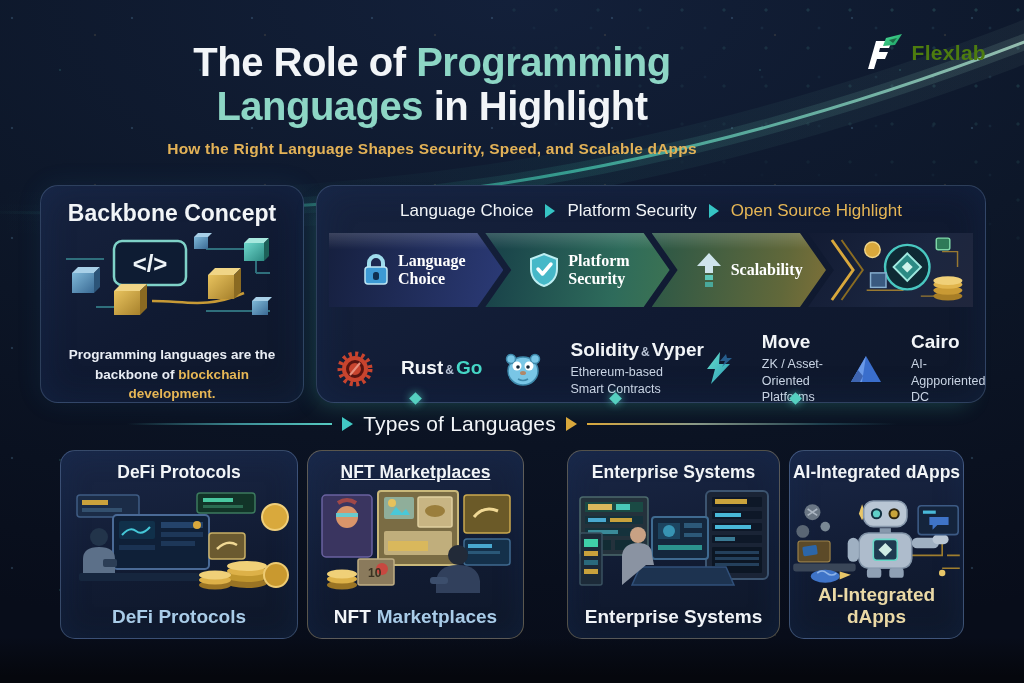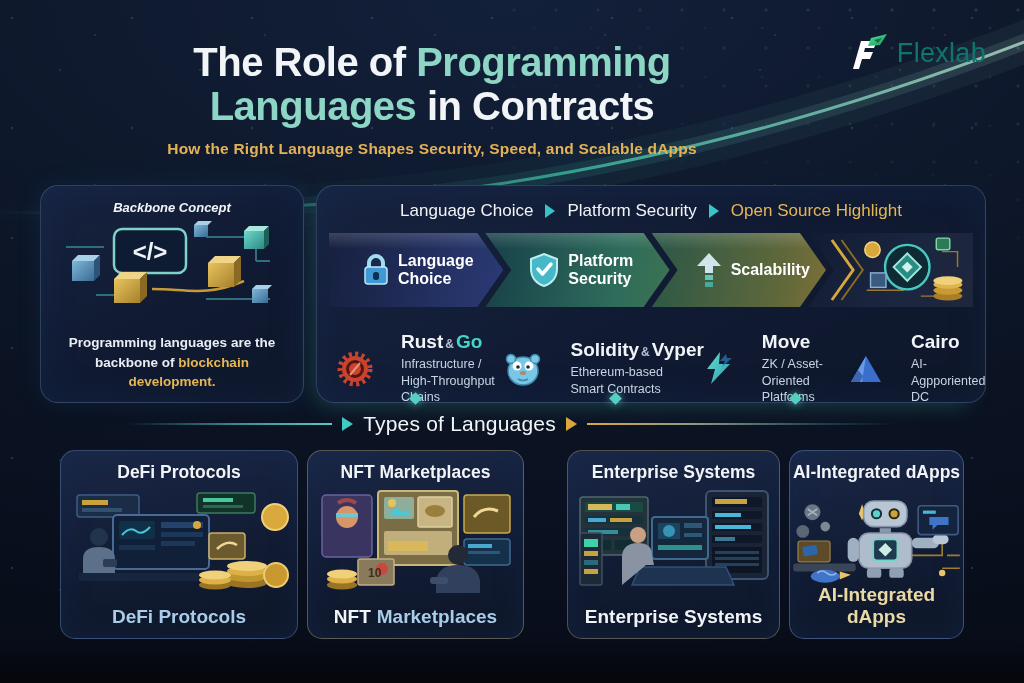--- a/index.html
+++ b/index.html
@@ -24,45 +24,45 @@
       radial-gradient(circle at 30px 28px, rgba(110,200,220,.35) 1px, transparent 1.8px);
     background-size:42px 38px, 57px 49px;
     mask-image:linear-gradient(200deg, rgba(0,0,0,.9), transparent 75%);
     -webkit-mask-image:linear-gradient(200deg, rgba(0,0,0,.9), transparent 75%);
   }
   svg{display:block}
   .swoosh{position:absolute;top:0;left:0;pointer-events:none}
 
   
   .logo{position:absolute;top:33px;right:38px;display:flex;align-items:center;gap:10px;}
-  .logo-text{font-size:27px;font-weight:normal;letter-spacing:.3px;color:#0f766e;}
+  .logo-text{font-size:21px;font-weight:bold;letter-spacing:.3px;color:#4d7c0f;}
   .title-block{position:absolute;left:112px;top:40px;width:640px;text-align:center;}
   .title{font-size:40px;line-height:1.1;font-weight:bold;letter-spacing:-.5px;}
   .title .teal{color:#8dd6c5;}
   .subtitle{margin-top:12px;font-size:15.5px;font-weight:bold;color:#e3b257;letter-spacing:.2px;}
 
   
   .panel{
     position:absolute;border-radius:18px;
     background:linear-gradient(150deg,#17233f 0%, #101a32 55%, #0e1729 100%);
     border:1px solid rgba(125,165,215,.28);
     box-shadow:0 0 26px rgba(50,130,190,.10), inset 0 0 34px rgba(25,55,105,.28);
   }
   .backbone{left:40px;top:185px;width:262px;height:216px;text-align:center;}
-  .backbone-title{font-size:13px;font-weight:bold;margin-top:14px;font-style:italic;}
+  .backbone-title{font-size:23px;font-weight:bold;margin-top:14px;}
   .backbone-caption{font-size:13.5px;font-weight:bold;line-height:1.45;color:#e9edf4;padding:0 18px;margin-top:12px;}
   .backbone-caption .gold{color:#e6b655;}
 
   .flow{left:316px;top:185px;width:668px;height:216px;
     box-shadow:-8px 10px 22px -10px rgba(80,220,190,.28), inset 0 0 34px rgba(25,55,105,.28);}
   .flow-header{display:flex;align-items:center;justify-content:center;gap:12px;margin-top:15px;font-size:17px;font-weight:normal;}
   .flow-header .gold{color:#e6b655;}
   .tri{width:0;height:0;border-left:10px solid #36c4c4;border-top:7px solid transparent;border-bottom:7px solid transparent;}
 
-  .chevrons{position:relative;margin:12px 12px 0 12px;height:84px;display:flex;}
+  .chevrons{position:relative;margin:12px 12px 0 12px;height:84px;display:flex;font-family:Liberation Serif, serif;}
   .chev{
     height:74px;position:relative;display:flex;align-items:center;gap:9px;
     padding-left:34px;box-sizing:border-box;color:#fff;font-weight:bold;font-size:16px;line-height:1.12;
   }
   .chev .lbl div{white-space:nowrap;}
   .chev1{width:175px;background:linear-gradient(180deg,rgba(255,255,255,.16),rgba(255,255,255,0) 22%),linear-gradient(100deg,#16203f,#2b3a76);
     clip-path:polygon(0 0, calc(100% - 26px) 0, 100% 50%, calc(100% - 26px) 100%, 0 100%);}
   .chev2{width:185px;margin-left:-18px;background:linear-gradient(180deg,rgba(255,255,255,.16),rgba(255,255,255,0) 22%),linear-gradient(100deg,#173f48,#2e6b5b 70%,#3d7352);
     clip-path:polygon(0 0, calc(100% - 26px) 0, 100% 50%, calc(100% - 26px) 100%, 0 100%, 26px 50%);padding-left:44px;}
   .chev3{width:175px;margin-left:-18px;background:linear-gradient(180deg,rgba(255,255,255,.16),rgba(255,255,255,0) 22%),linear-gradient(100deg,#2a5747,#61683a 75%,#7d7038);
@@ -88,21 +88,21 @@
   .banner-label{font-size:21px;font-weight:normal;letter-spacing:.2px;}
   .banner-tri-gold{width:0;height:0;border-left:11px solid #d9a83c;border-top:7px solid transparent;border-bottom:7px solid transparent;}
   .banner-line-r{width:310px;height:2px;background:linear-gradient(90deg,#d9a83c,#8a9a88 35%,rgba(70,150,160,.35) 75%,rgba(70,150,160,0));}
 
   
   .cards{position:absolute;top:450px;left:60px;width:904px;display:flex;gap:9px;}
   .card{height:187px;border-radius:15px;position:relative;text-align:center;overflow:hidden;
     background:linear-gradient(170deg,#1a2746 0%,#111b32 60%,#0e1728 100%);
     box-shadow:inset 0 0 28px rgba(20,45,90,.35);}
   .card.c1{flex:0 0 236px;border:1px solid rgba(128,165,220,.35);}
-  .card.c2{flex:0 0 215px;border:1px solid rgba(195,175,125,.42);}
+  .card.c2{flex:0 0 215px;border:1px solid rgba(195,175,125,.42);text-decoration:underline;}
   .card.c3{flex:0 0 211px;border:1px solid rgba(195,175,125,.38);margin-left:34px;}
   .card.c4{flex:1;border:1px solid rgba(128,165,220,.40);}
   .card-title{font-size:17.5px;font-weight:bold;margin-top:11px;}
   .card-art{position:absolute;left:0;right:0;top:38px;height:108px;display:flex;align-items:flex-start;justify-content:center;}
   .card-label{position:absolute;left:0;right:0;bottom:10px;font-size:19px;font-weight:bold;}
   .c1 .la, .c1 .lb{color:#a9cce8;}
   .c2 .la{color:#f2f5f8;} .c2 .lb{color:#a9cce8;margin-left:6px;}
   .c3 .la{color:#f0f3f7;}
   .c4 .la{color:#ead9a6;}
 
@@ -141,21 +141,21 @@
     <polygon points="31,7 39,5 35,10" fill="#0d2b1d" opacity=".55"></polygon>
   </svg>
   <span class="logo-text">Flexlab</span>
 </div>
 
 <div class="title-block">
   <div class="title">
     <div><span>The Role of</span>
       <span class="teal">Programming</span></div>
     <div><span class="teal">Languages</span>
-      <span>in Contracts</span></div>
+      <span>in Highlight</span></div>
   </div>
   <div class="subtitle">How the Right Language Shapes Security, Speed, and Scalable dApps</div>
 </div>
 
 <div class="panel backbone">
   <div class="backbone-title">Backbone Concept</div>
   <svg width="232" height="104" viewBox="0 0 232 104" style="margin:2px auto 0">
     <defs>
       <linearGradient id="goldc" x1="0" y1="0" x2="1" y2="1">
           <stop offset="0" stop-color="#e8c35e"></stop>
@@ -277,24 +277,20 @@
   <div class="langs">
     <div class="lang lang1">
       <svg class="ic" width="36" height="36" viewBox="0 0 36 36">
         <circle cx="18" cy="18" r="13" fill="#c8442e"></circle>
         <circle cx="18" cy="18" r="15" fill="none" stroke="#c8442e" stroke-width="5" stroke-dasharray="3 3.4"></circle>
         <circle cx="18" cy="18" r="7.5" fill="none" stroke="#5a1410" stroke-width="3"></circle>
         <path d="M13 24 L23 12" stroke="#e8907e" stroke-width="2"></path>
       </svg>
       <div>
         <div class="lang-name"><span>Rust</span><span class="sep">&amp;</span><span class="nb">Go</span></div>
-        <div class="lang-desc">
-            <div>Infrastructure /</div>
-            <div>High-Throughput Chains</div>
-          </div>
       </div>
     </div>
     <div class="lang lang2">
       <svg class="ic" width="38" height="36" viewBox="0 0 38 36">
         <ellipse cx="19" cy="20" rx="15" ry="14" fill="#79c6e6" stroke="#3e88aa" stroke-width="1.5"></ellipse>
         <circle cx="7" cy="8" r="4.5" fill="#79c6e6" stroke="#3e88aa" stroke-width="1.5"></circle>
         <circle cx="31" cy="8" r="4.5" fill="#79c6e6" stroke="#3e88aa" stroke-width="1.5"></circle>
         <circle cx="13" cy="15" r="4.5" fill="#ffffff"></circle>
           <circle cx="25" cy="15" r="4.5" fill="#ffffff"></circle>
         <circle cx="14" cy="16" r="1.8" fill="#16283a"></circle>

